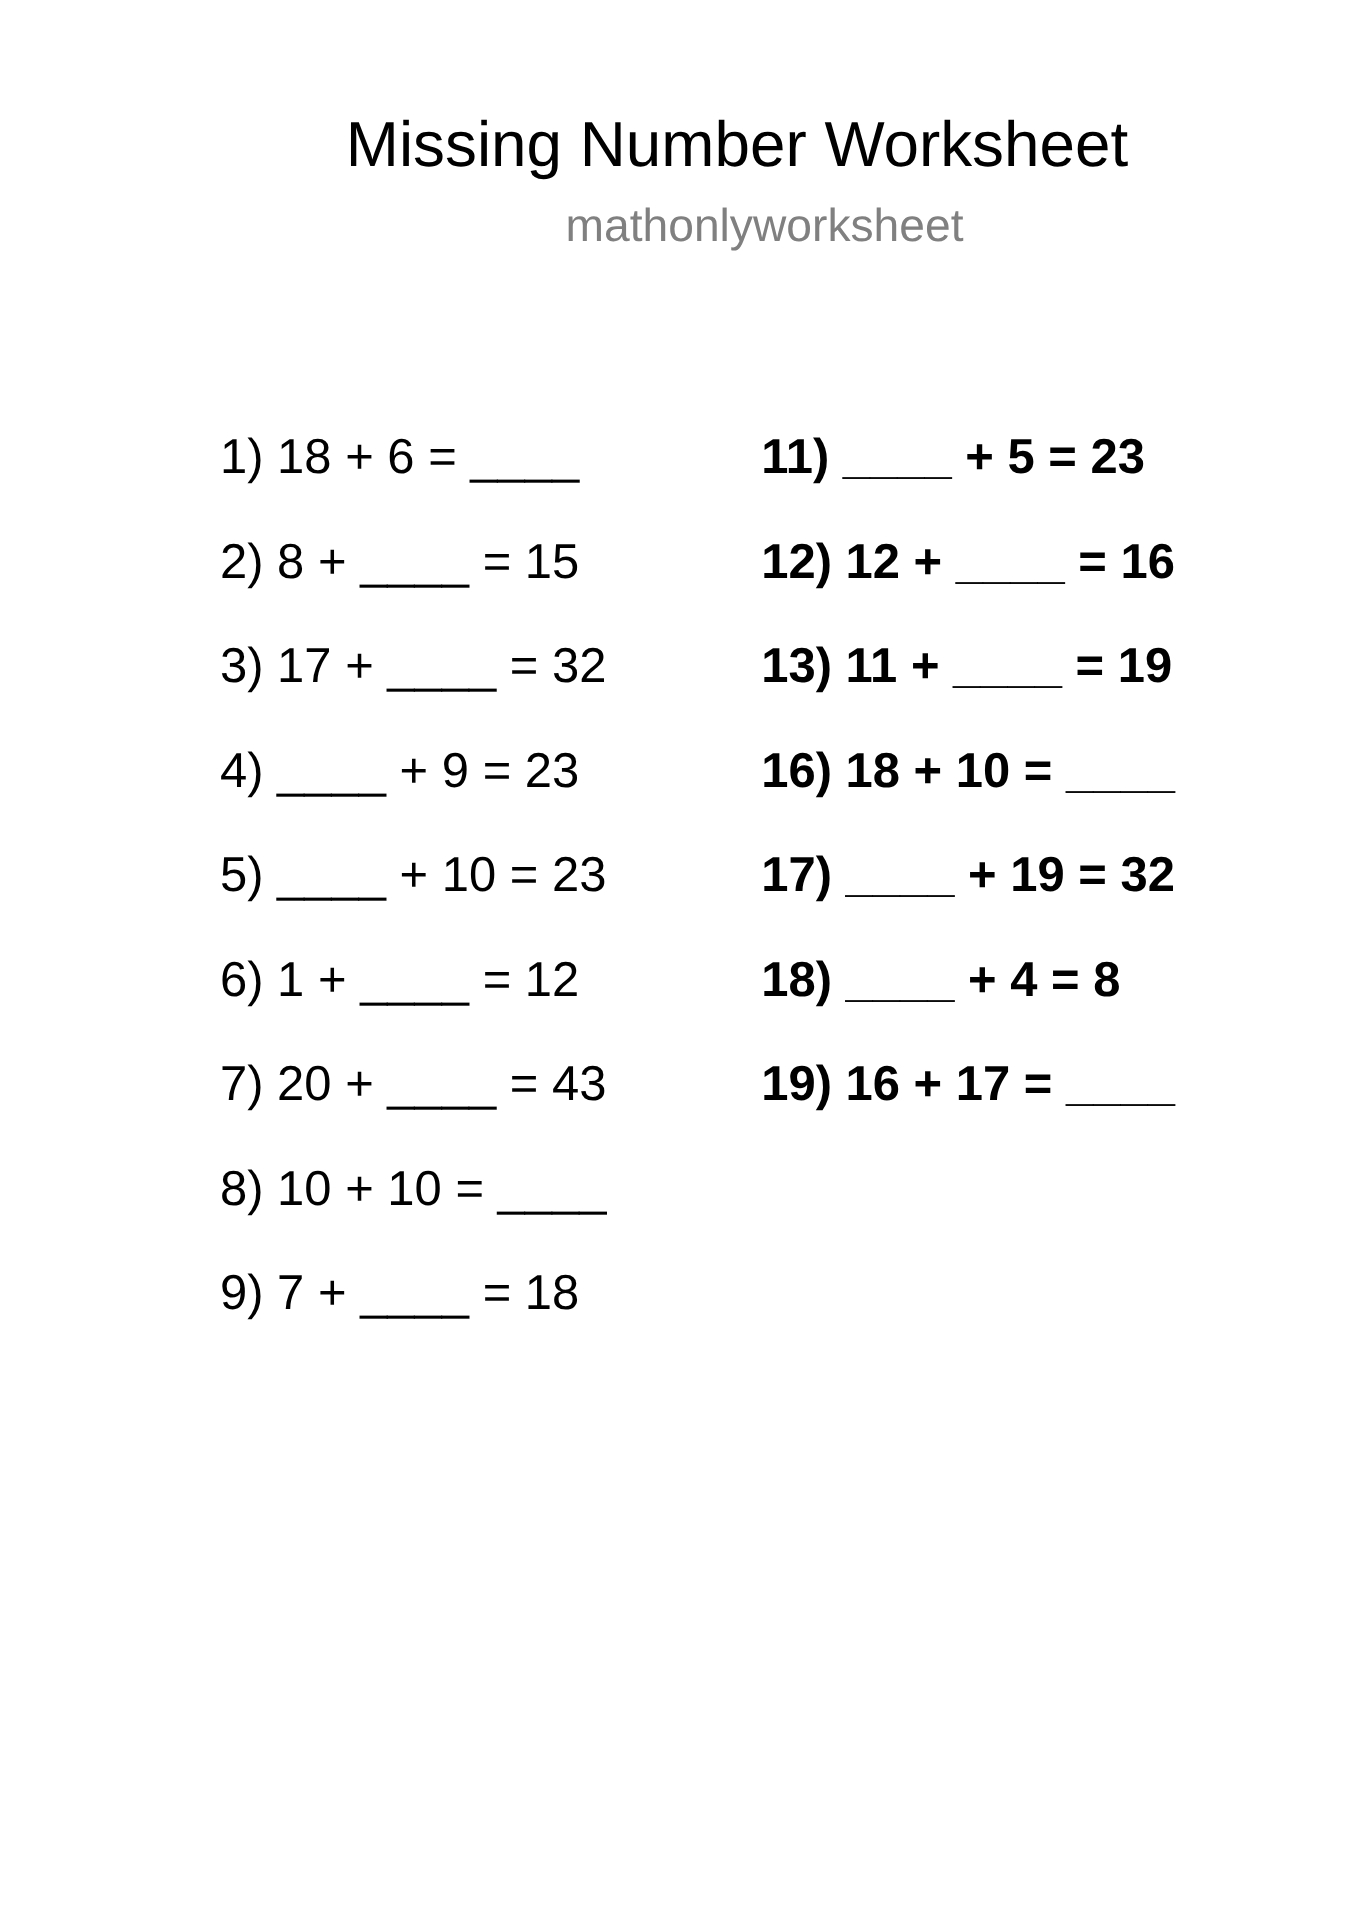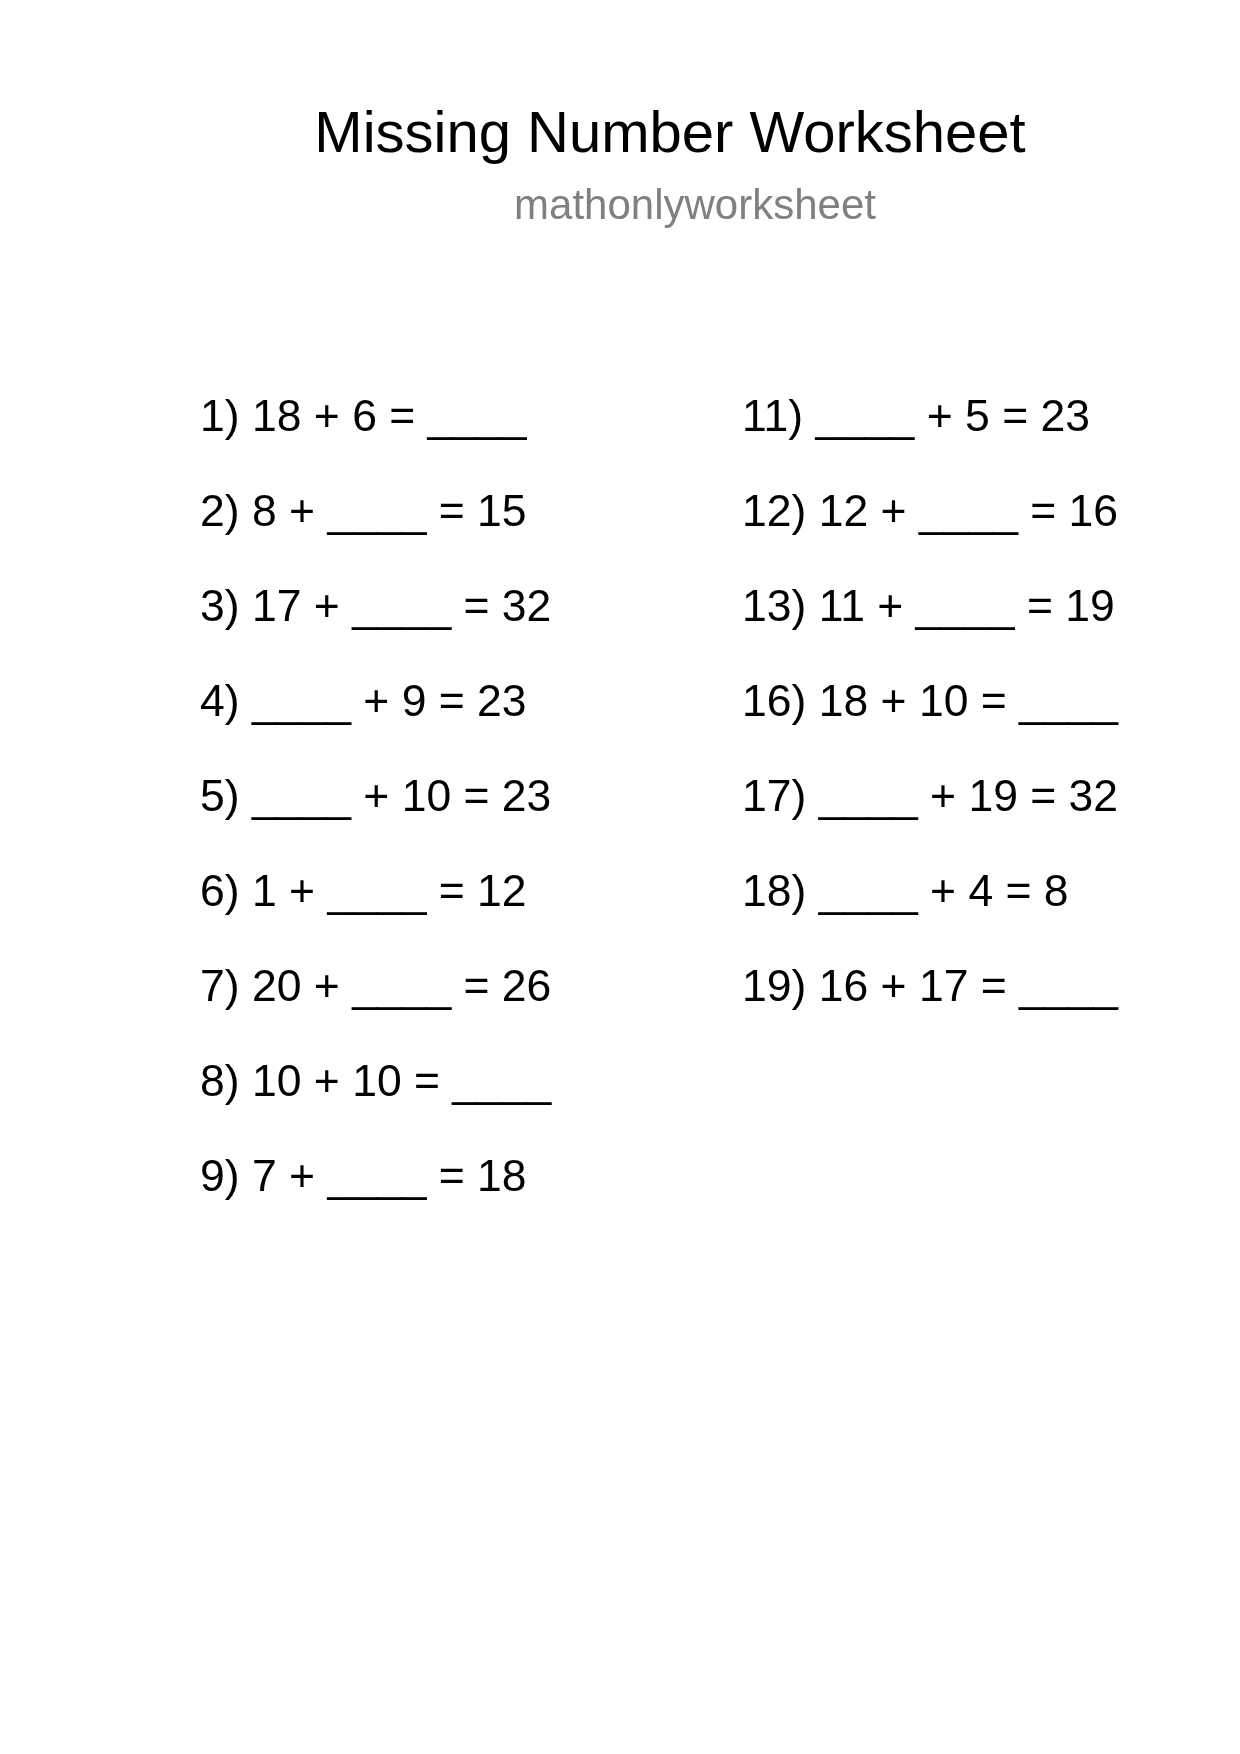--- a/index.html
+++ b/index.html
@@ -34,21 +34,21 @@
       font-size: 42px;
       line-height: 50px;
       color: #808080;
     }
     .column {
       position: absolute;
       top: 348px;
       margin-top: 40px;
     }
     .col-left { left: 200px; }
-    .col-right { left: 742px; }
+    .col-right { left: 692px; font-weight: bold; }
     .problem {
       height: 95px;
       font-size: 44.5px;
       line-height: 56px;
       white-space: pre;
     }
   </style>
 </head>
 <body>
 
@@ -56,21 +56,21 @@
   <div class="title">Missing Number Worksheet</div>
   <div class="subtitle">mathonlyworksheet</div>
 
   <div class="column col-left">
     <div class="problem">1) 18 + 6 = ____</div>
     <div class="problem">2) 8 + ____ = 15</div>
     <div class="problem">3) 17 + ____ = 32</div>
     <div class="problem">4) ____ + 9 = 23</div>
     <div class="problem">5) ____ + 10 = 23</div>
     <div class="problem">6) 1 + ____ = 12</div>
-    <div class="problem">7) 20 + ____ = 26</div>
+    <div class="problem">7) 20 + ____ = 43</div>
     <div class="problem">8) 10 + 10 = ____</div>
     <div class="problem">9) 7 + ____ = 18</div>
   </div>
 
   <div class="column col-right">
     <div class="problem">11) ____ + 5 = 23</div>
     <div class="problem">12) 12 + ____ = 16</div>
     <div class="problem">13) 11 + ____ = 19</div>
     <div class="problem">16) 18 + 10 = ____</div>
     <div class="problem">17) ____ + 19 = 32</div>

